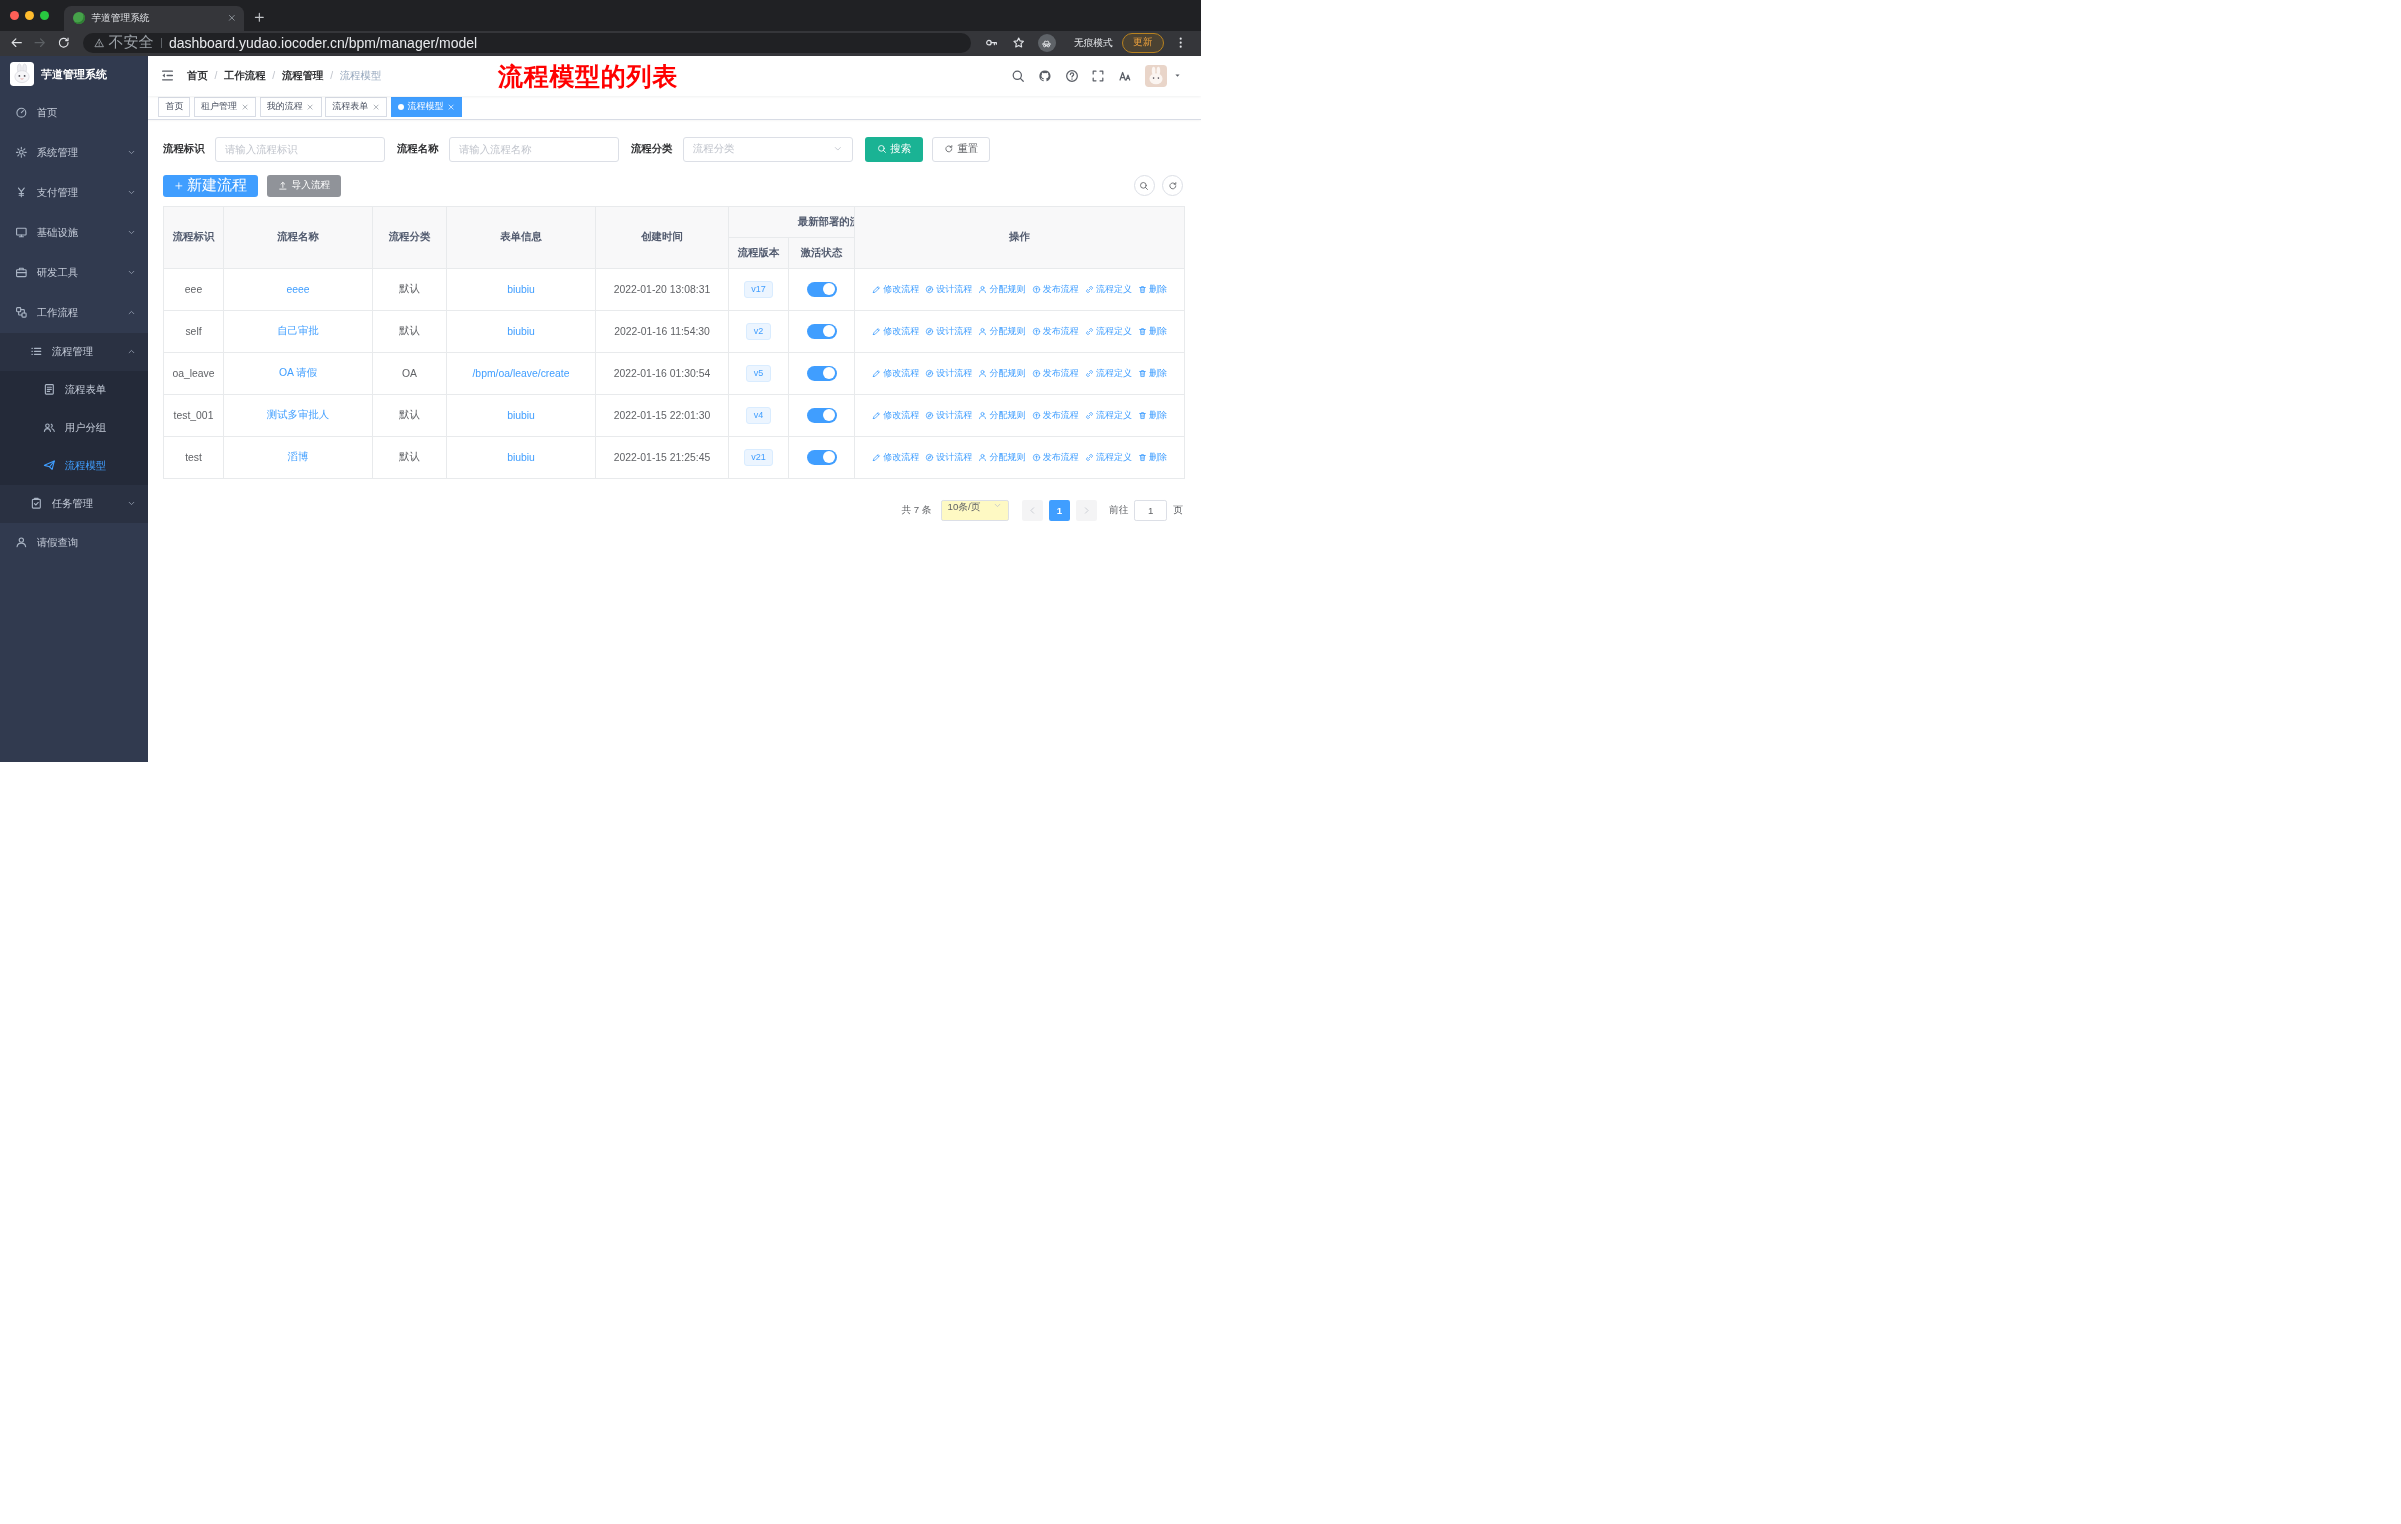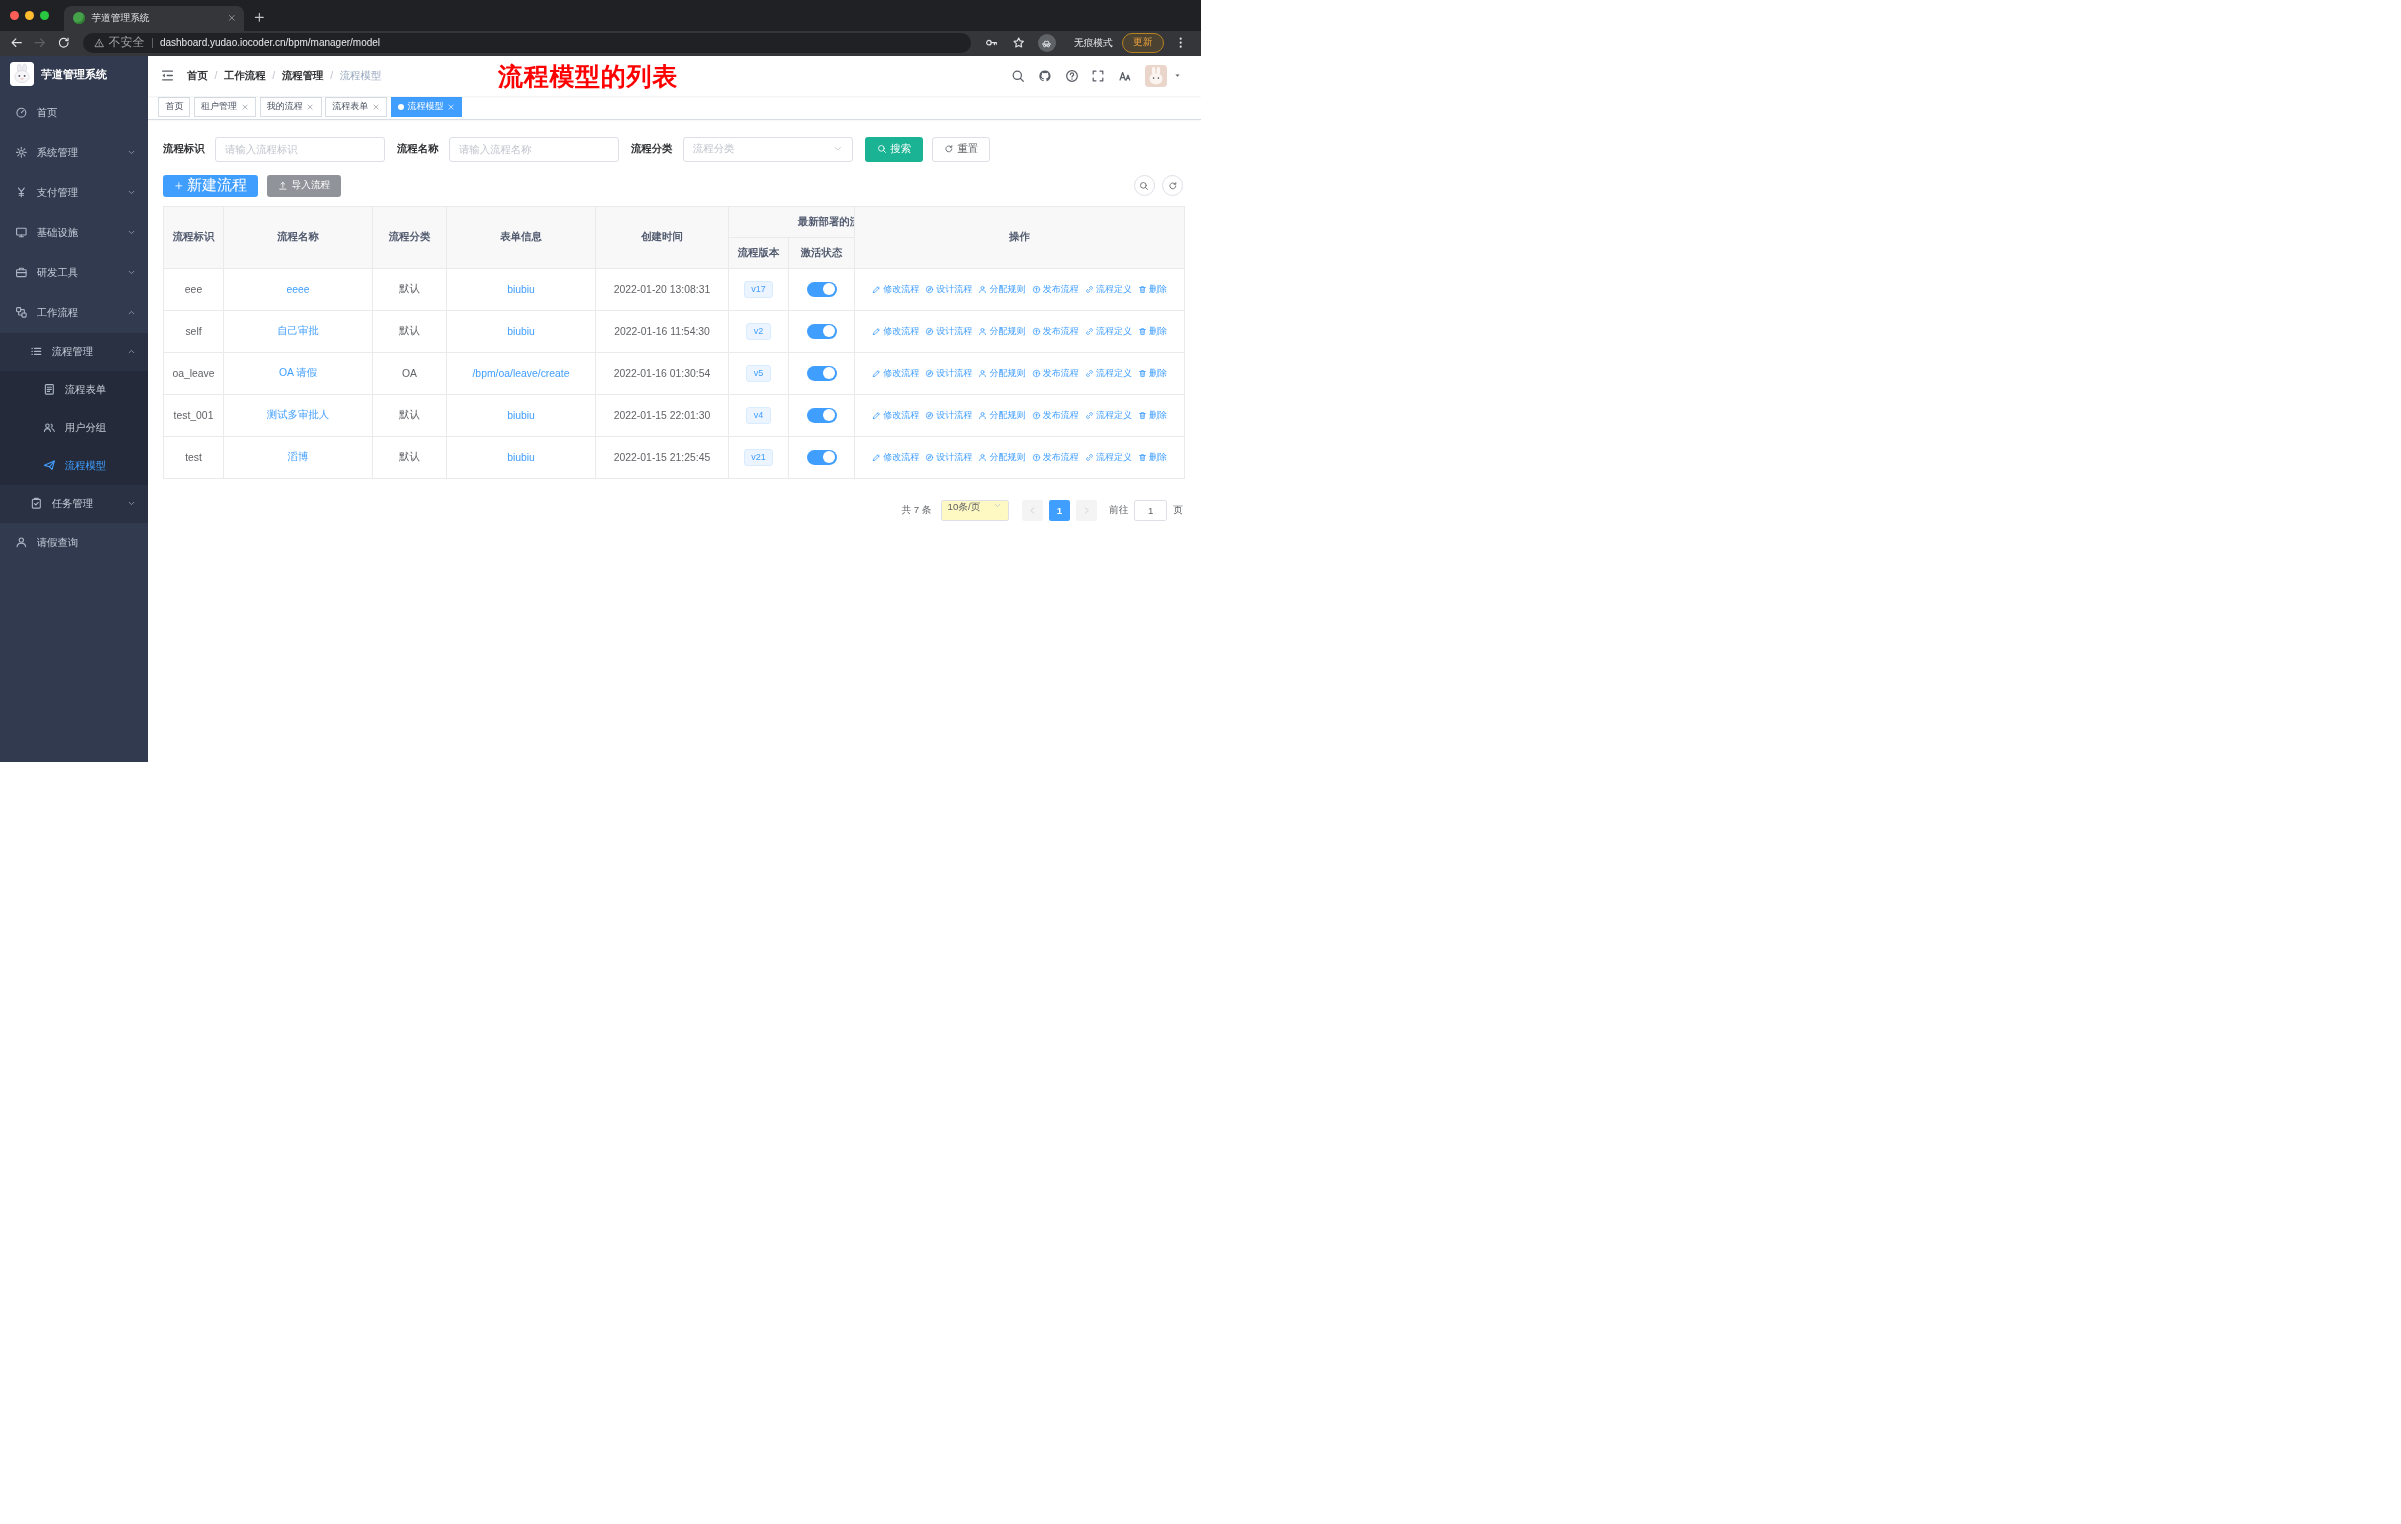--- a/index.html
+++ b/index.html
@@ -19,23 +19,23 @@
   .favicon { width:12px; height:12px; border-radius:50%; background:#46a24a; box-shadow:inset -1.5px -1.5px 0 #2f7d33; }
   .tab-title { color:#dfe1e5; font-size:9.7px; flex:1; white-space:nowrap; overflow:hidden; }
   .tclose-tab { width:9.7px; height:9.7px; color:#9aa0a6; cursor:pointer; }
   .newtab { width:12.7px; height:12.7px; color:#c4c7ca; margin:0 0 6.7px 9px; cursor:pointer; }
 
   .chrome-toolbar { height:25px; background:#35363a; display:flex; align-items:center; padding:0 7.4px 0 4.5px; flex:0 0 25px; }
   .nav-ic { width:13.4px; height:13.4px; color:#dfe1e5; margin:0 5.2px; cursor:pointer; }
   .nav-ic.disabled { color:#5c6064; }
   .omnibox { flex:1; height:19.4px; background:#202124; border-radius:10.4px; display:flex; align-items:center; padding:0 10.4px; margin:0 7.4px; min-width:0; cursor:text; }
   .warn-ic { width:10.4px; height:10.4px; color:#9aa0a6; margin-right:4.5px; }
-  .warn-text { color:#9aa0a6; font-size:12px; white-space:nowrap;text-align:center; }
+  .warn-text { color:#9aa0a6; font-size:15px; white-space:nowrap;text-align:center; }
   .omni-sep { width:0.7px; height:10.4px; background:#5f6368; margin:0 7.4px; }
-  .url { color:#e8eaed; font-size:10px; white-space:nowrap; overflow:hidden; }
+  .url { color:#e8eaed; font-size:14px; white-space:nowrap; overflow:hidden; }
   .tb-ic { width:13.4px; height:13.4px; color:#dfe1e5; margin:0 6.7px; cursor:pointer; }
   .incog { display:flex; align-items:center; gap:18px; color:#e8eaed; font-size:9.7px; margin:0 6px; white-space:nowrap; }
   .incog-badge { width:18px; height:18px; border-radius:50%; background:#5f6368; display:flex; align-items:center; justify-content:center; color:#e8eaed; }
   .incog-badge .ic { width:11px; height:11px; }
   .update-pill { background:rgba(242,153,0,.12); border:1.1px solid #b8821f; color:#f2a43c; border-radius:10.4px; height:19.4px; padding:0 10.4px; font-size:9.7px; margin:0 3px; display:flex; align-items:center; cursor:pointer; font-family:inherit; }
 
   
   .app { flex:1; display:flex; min-height:0; }
 
   .sidebar { width:148px; flex:0 0 148px; background:#313a4f; display:flex; flex-direction:column; overflow:hidden; }

